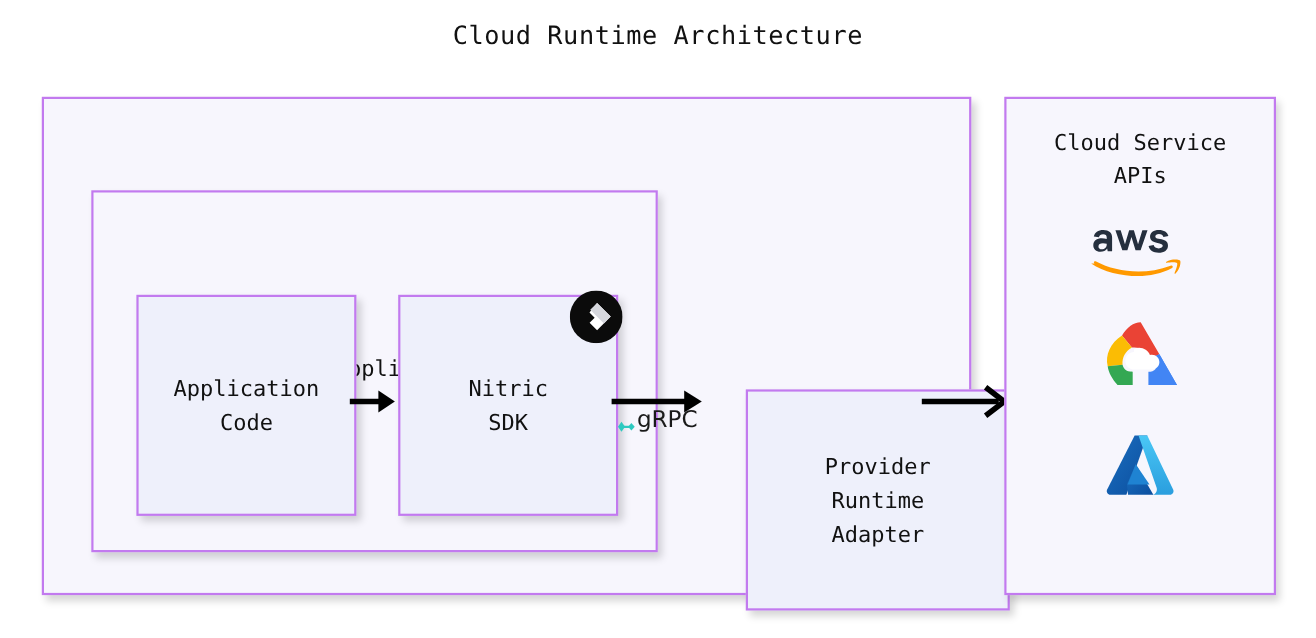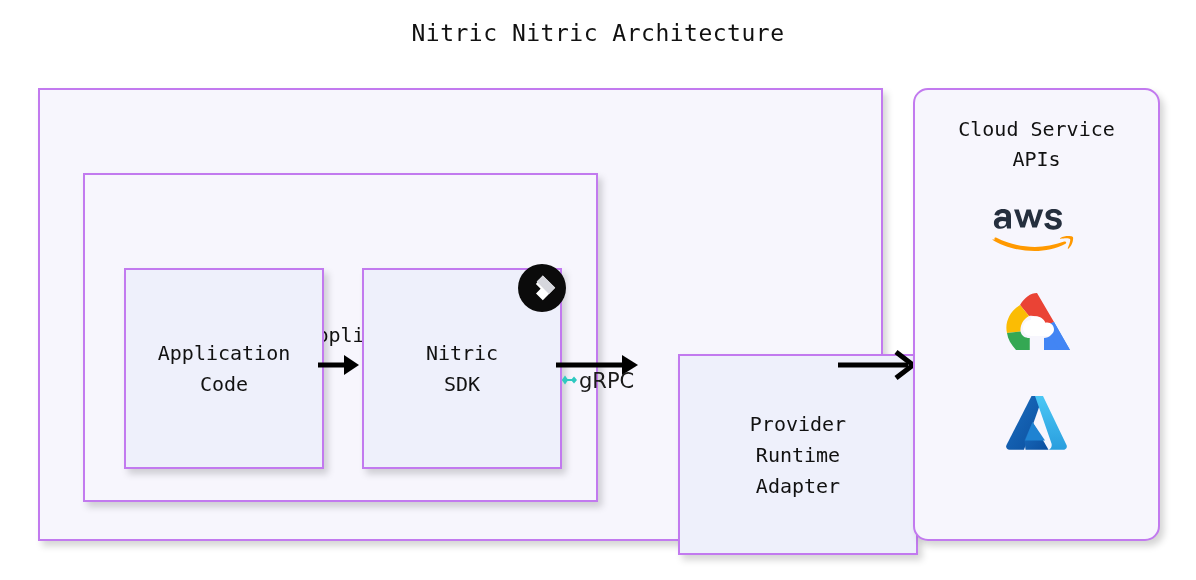--- a/index.html
+++ b/index.html
@@ -109,21 +109,20 @@
     line-height: 31px;
     white-space: pre-line;
   }
 
   
   #cloud-service-apis {
     left: 913px;
     top: 88px;
     width: 247px;
     height: 453px;
-    border-radius: 15px;
   }
   #cloud-service-apis > .box-label {
     top: 24px;
   }
 
   .logo-stack {
     position: absolute;
     left: 0;
     top: 105px;
     width: 100%;
@@ -155,39 +154,39 @@
   #arrow-code-to-sdk  { left: 318px; top: 348px; }
   #arrow-sdk-to-adapter { left: 556px; top: 348px; }
   #arrow-adapter-to-cloud { left: 838px; top: 348px; }
 
   
   #grpc-label {
     position: absolute;
     left: 561px;
     top: 368px;
     display: flex;
-    align-items: center;
+    align-items: flex-end;
     gap: 1px;
     font-family: "DejaVu Sans", "Liberation Sans", sans-serif;
     font-size: 21px;
     line-height: 26px;
     color: #1a1a1a;
     white-space: pre;
   }
   #grpc-mark {
     margin-top: -3px;
     flex: 0 0 auto;
   }
 </style>
 </head>
 <body>
 
 <div id="stage">
 
-  <div class="diagram-title">Nitric Nitric Architecture</div>
+  <div class="diagram-title">Cloud Runtime Architecture</div>
 
   <div class="box" id="docker-container">
     <div class="box-label">Docker Container</div>
 
     <div class="box" id="your-application">
       <div class="box-label">Your Application</div>
 
       <div class="box inner-fill" id="nitric-sdk">
         <div class="leaf-label">Nitric
 SDK</div>

